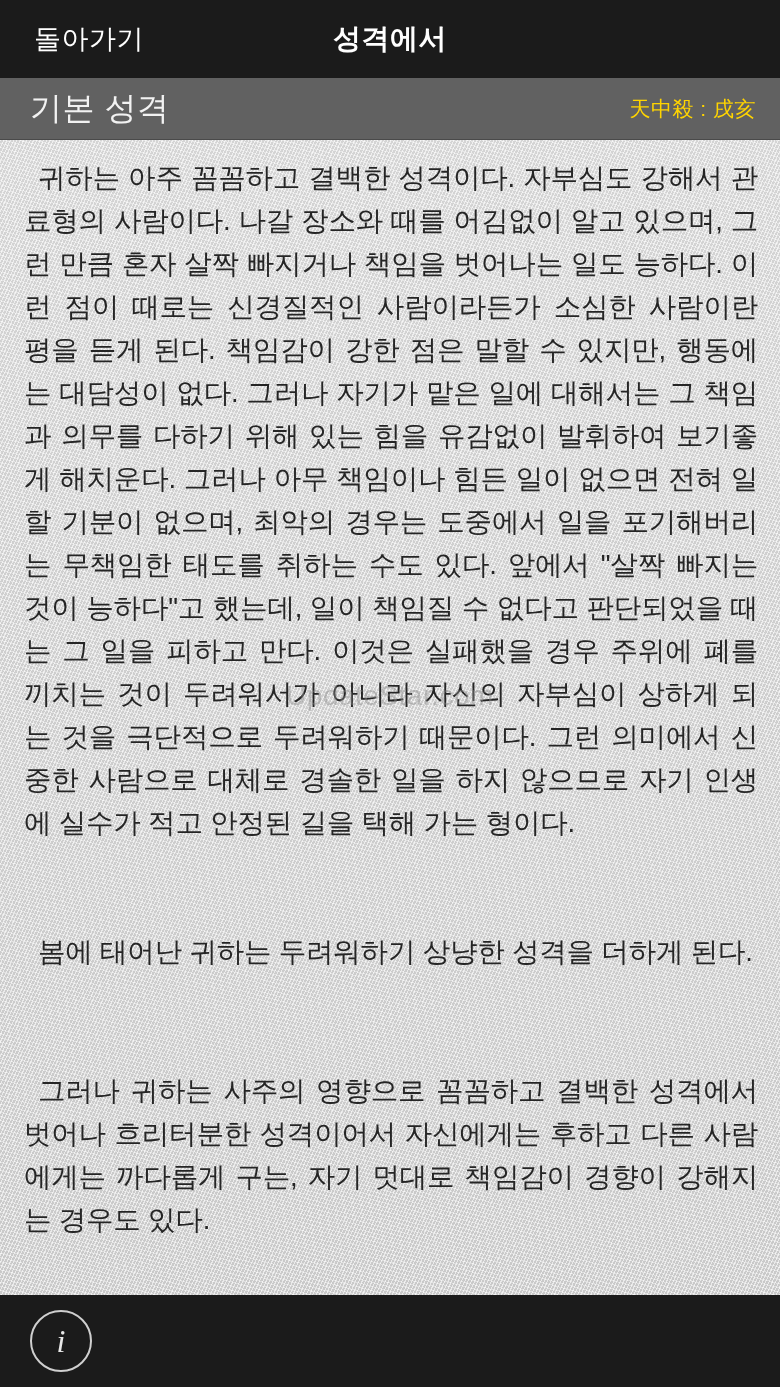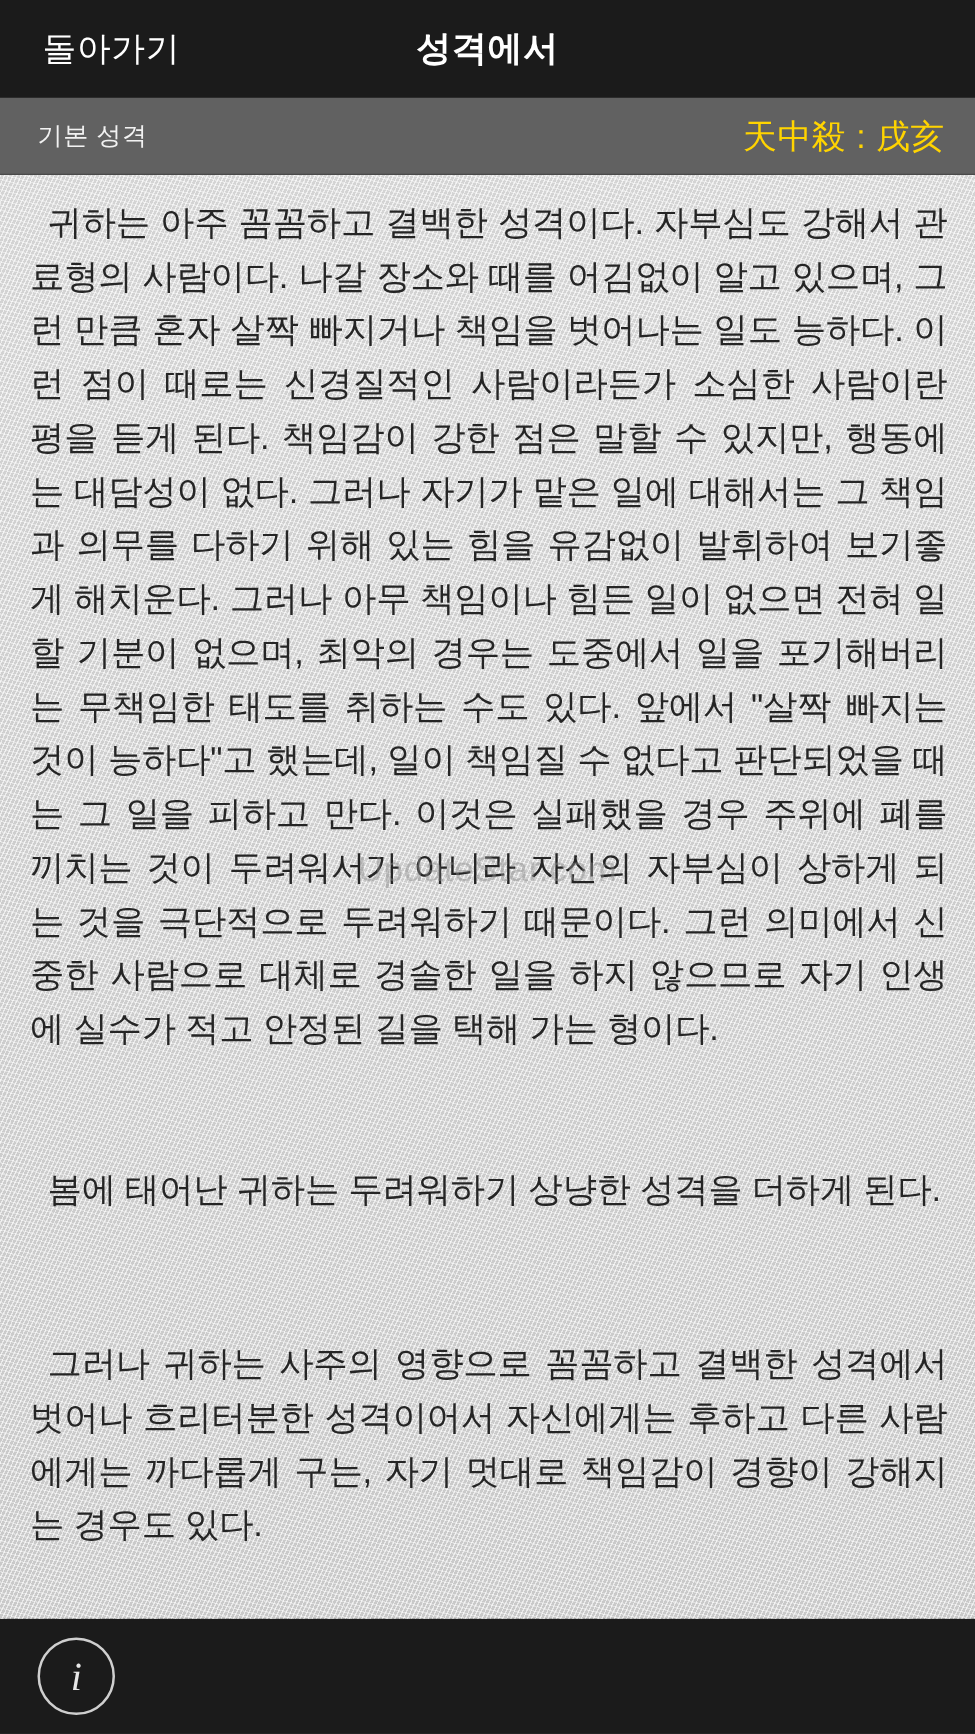--- a/index.html
+++ b/index.html
@@ -58,26 +58,26 @@
     background: #616161;
     display: flex;
     align-items: center;
     justify-content: space-between;
     padding: 0 24px 0 30px;
     box-sizing: border-box;
     border-bottom: 1px solid #4a4a4a;
   }
   .section-title {
     color: #f2f2f2;
-    font-size: 20px;
+    font-size: 32px;
     letter-spacing: 0.5px;
   }
   .section-badge {
     color: #ffd400;
-    font-size: 27px;
+    font-size: 21px;
     letter-spacing: 0.5px;
     white-space: nowrap;
   }
 
   
   .content {
     position: relative;
     flex: 1 1 auto;
     background:
       repeating-linear-gradient(115deg, rgba(255,255,255,0.55) 0px, rgba(255,255,255,0.55) 1px, rgba(0,0,0,0.035) 1px, rgba(0,0,0,0.035) 3px),

